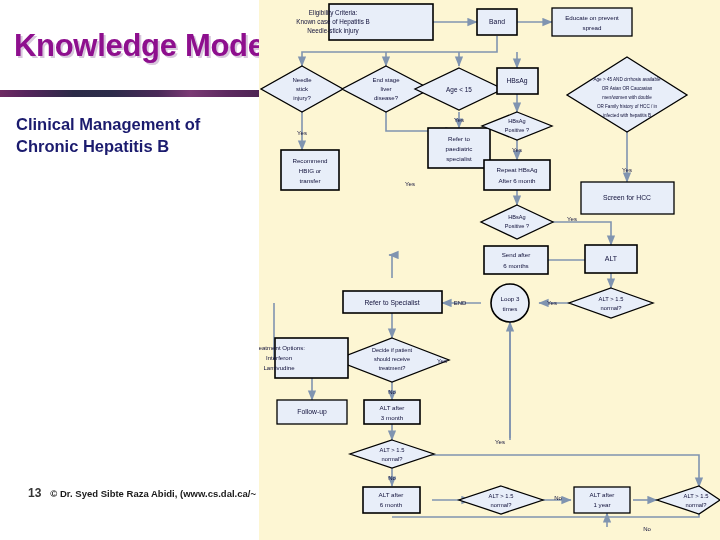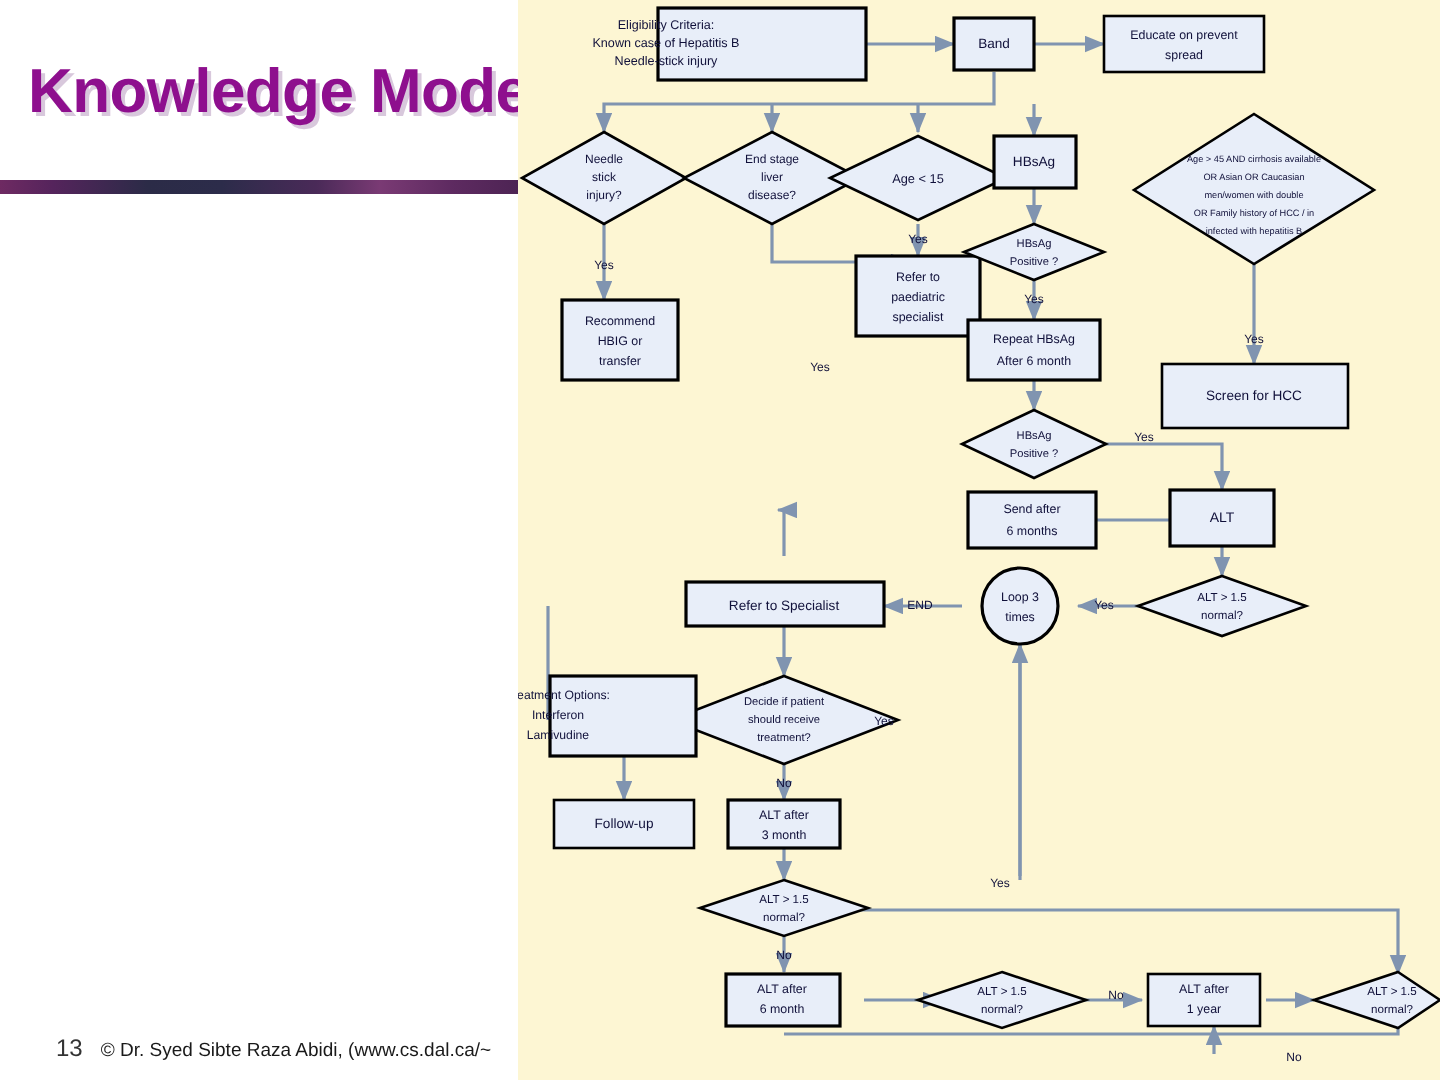--- a/index.html
+++ b/index.html
@@ -48,24 +48,25 @@
     top: 113px;
     width: 240px;
     font-size: 16.5px;
     font-weight: bold;
     color: #1b1b6e;
     line-height: 1.35;
   }
   #footer {
     position: absolute;
     left: 28px;
-    top: 517px;
+    top: 486px;
     font-size: 9.5px;
     color: #1a1a1a;
     white-space: nowrap;
+    font-weight: bold;
   }
   #footer .pagenum {
     font-size: 12px;
     color: #333333;
     margin-right: 9px;
   }
 
   
   #chart-panel {
     position: absolute;
@@ -94,20 +95,21 @@
     dominant-baseline: middle;
   }
 </style>
 </head>
 <body>
 
 <div id="slide">
 
   <div id="slide-title">Knowledge Model</div>
   <div id="title-rule"></div>
+  <div id="subtitle">Clinical Management of<br>Chronic Hepatitis B</div>
 
   <div id="footer">
     <span class="pagenum">13</span><span>© Dr. Syed Sibte Raza Abidi, (www.cs.dal.ca/~</span>
   </div>
 
   <div id="chart-panel">
     <svg id="chart-svg" width="461" height="540" viewBox="0 0 461 540">
       <defs>
         <marker id="ah" markerWidth="7" markerHeight="7" refX="6" refY="2.6" orient="auto">
           <path d="M0,0 L6.4,2.6 L0,5.2 z" fill="#8094B0"></path>

